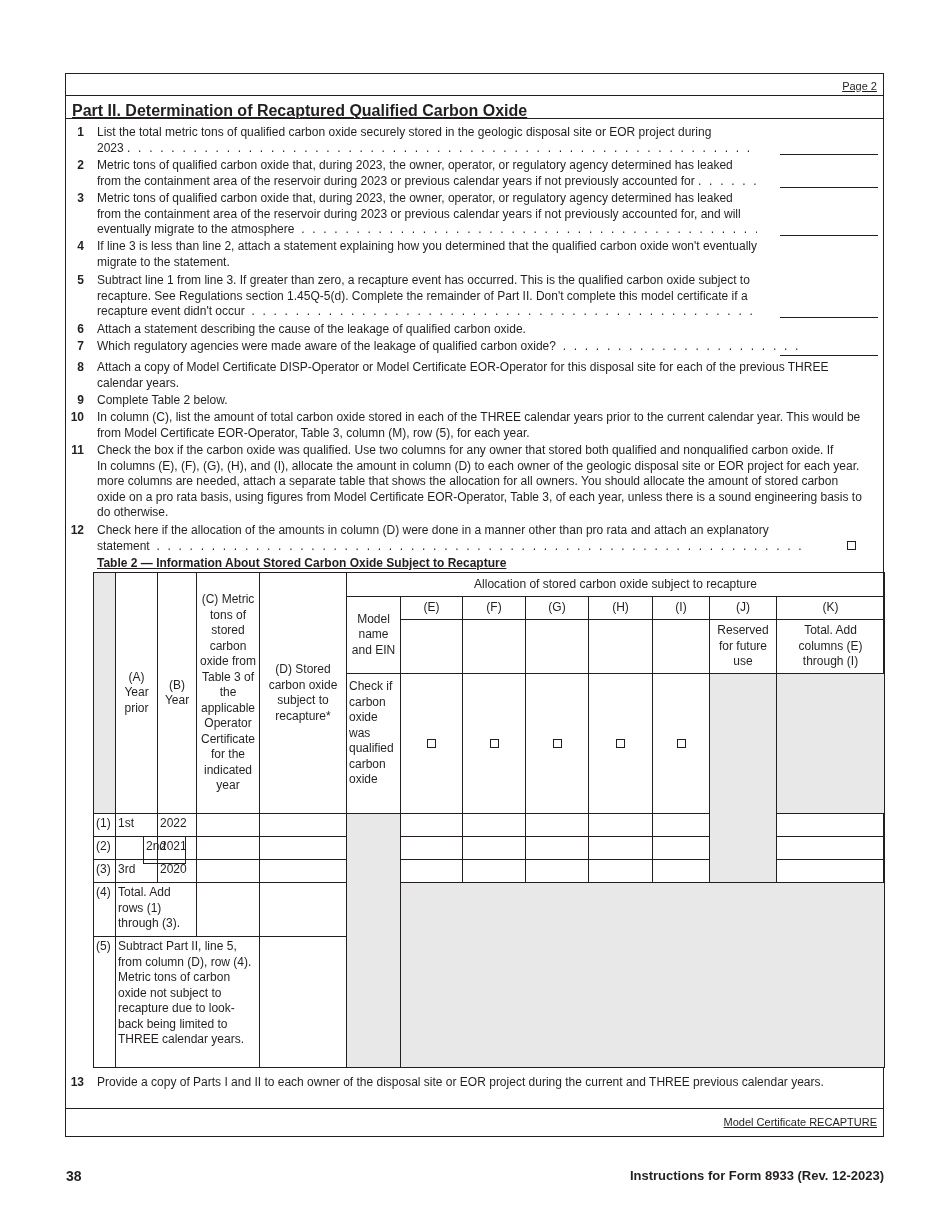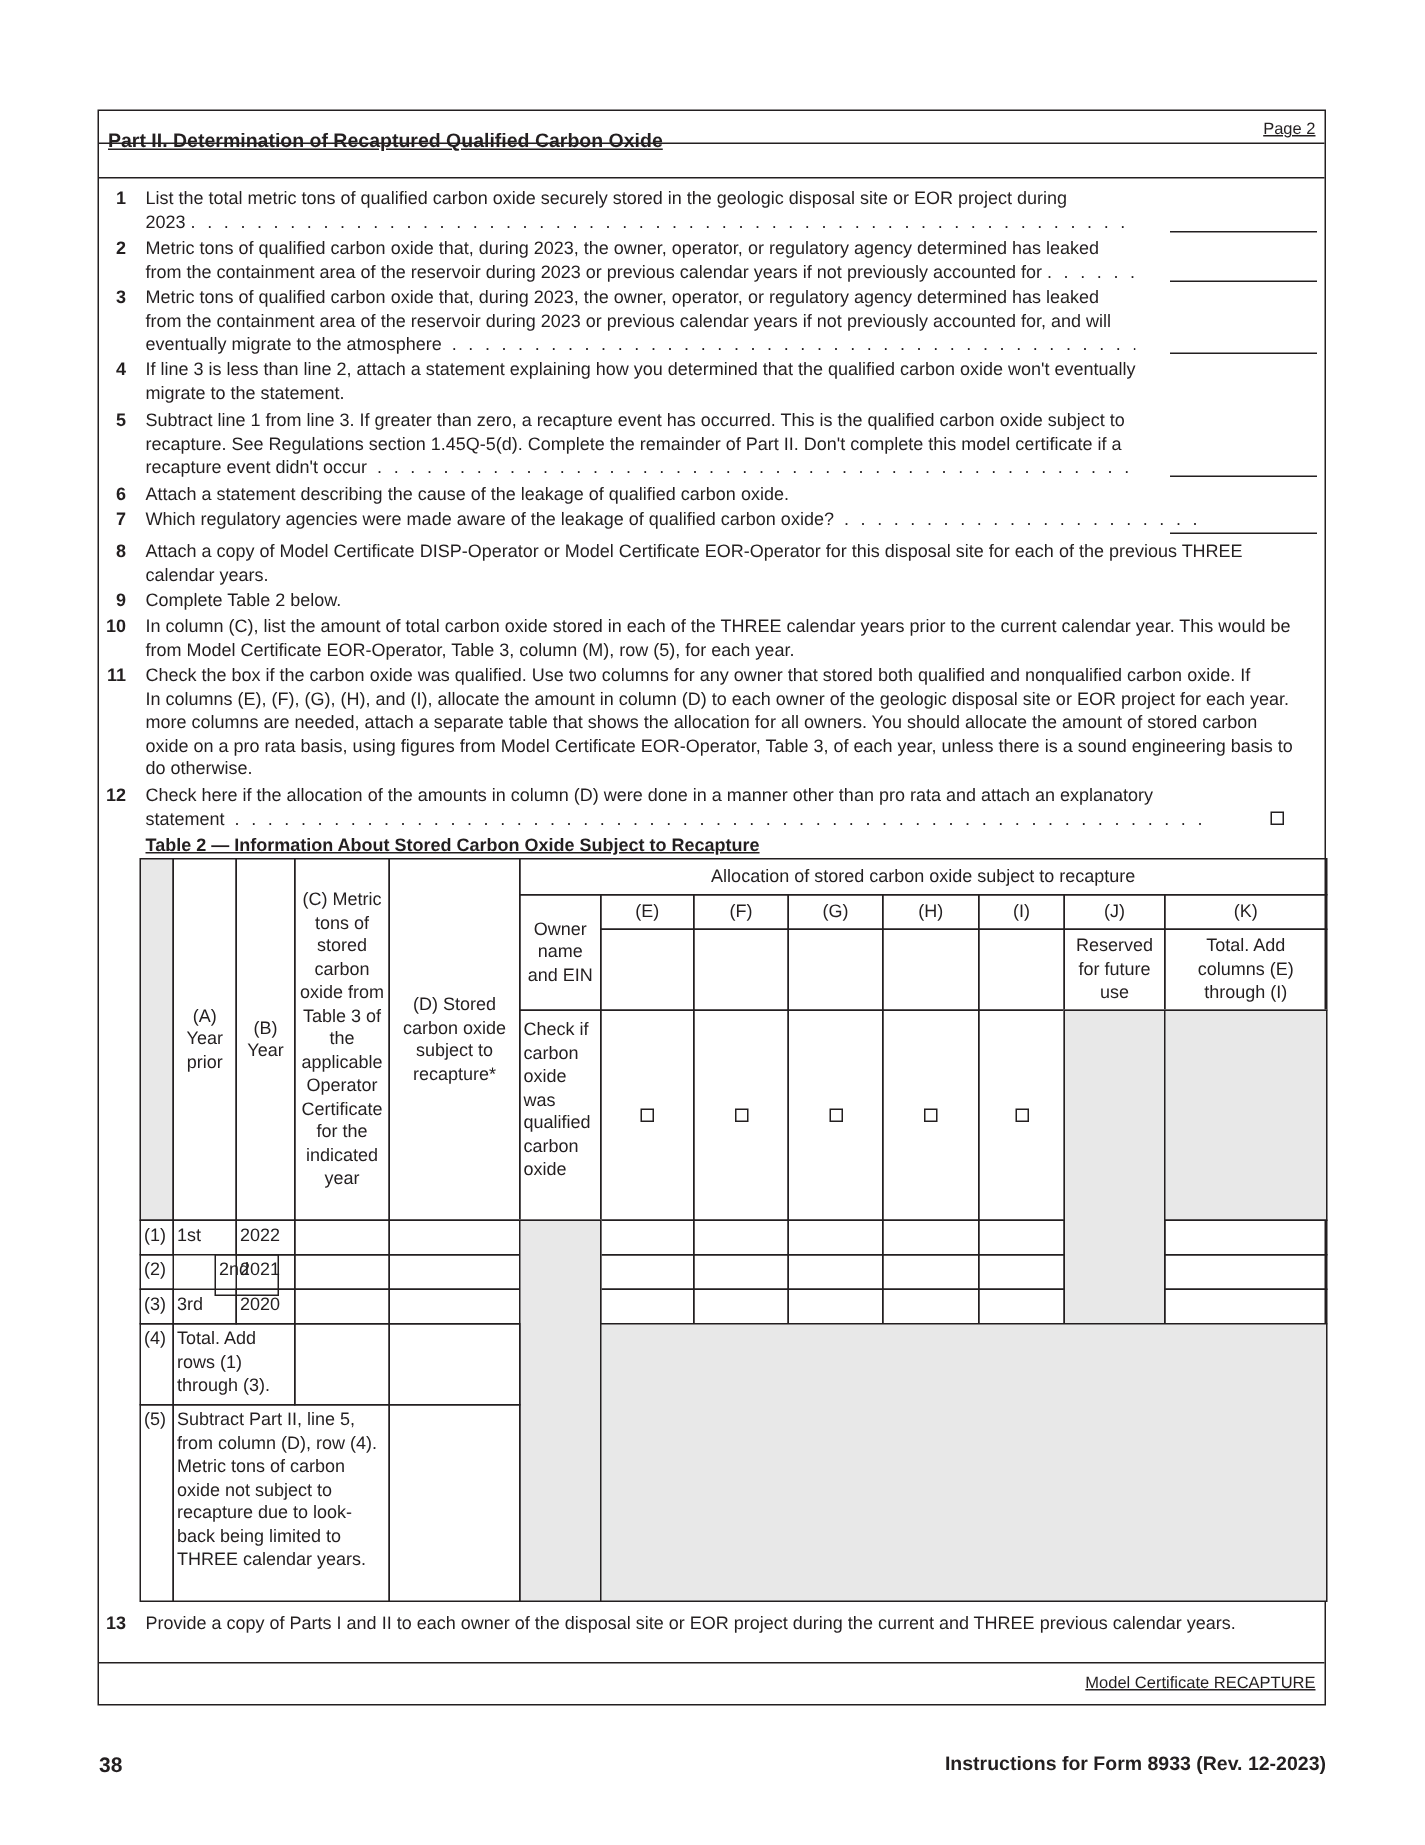--- a/index.html
+++ b/index.html
@@ -1,21 +1,21 @@
 <!DOCTYPE html>
 <html><head>
 <meta charset="utf-8">
 <style>
   html, body { margin:0; padding:0; background:#fff; }
   body { width:950px; height:1230px; position:relative; font-family:"Liberation Sans", sans-serif; color:#231f20; }
   .frame { position:absolute; left:65px; top:73px; width:819px; height:1064px; border:1px solid #231f20; box-sizing:border-box; }
   .abs { position:absolute;text-decoration:underline; }
   .hline { position:absolute; left:0; right:0; height:0; border-top:1px solid #231f20; }
   .pagelbl { right:6px; top:6px; font-size:11px; }
-  .parttitle { left:6px; top:12px; font-size:13px; font-weight:bold;text-align:center; }
+  .parttitle { left:6px; top:28px; font-size:16px; font-weight:bold;text-align:center; }
   .item { position:absolute; left:0; width:819px; font-size:12px; line-height:15.5px; }
   .item .num { position:absolute; left:0; width:18px; text-align:right; font-weight:bold; }
   .item .txt { position:absolute; left:31px; width:760px; }
   .item.wide .txt { width:780px; }
   .dots { letter-spacing:2.2px; }
   .ansline { position:absolute; left:714px; width:98px; border-top:1px solid #231f20; height:0; }
   .cbox { display:inline-block; width:9px; height:9px; border:1px solid #231f20; box-sizing:border-box; background:#fff; }
   .tbltitle { left:31px; top:482px; font-size:12px; font-weight:bold; }
   .cell { position:absolute; box-sizing:border-box; border:1px solid #231f20; font-size:12px; line-height:15.5px; font-family:"Liberation Sans", sans-serif; }
   .ctr { text-align:center; display:flex; align-items:center; justify-content:center; }
@@ -164,21 +164,21 @@
       <span>(C) Metric tons of stored carbon oxide from Table 3 of the applicable Operator Certificate for the indicated year</span>
     </div>
   <div class="cell ctr" style="left:259px;top:572px;width:88px;height:242px;padding:0 4px;">
       <span>(D) Stored carbon oxide subject to recapture*</span>
     </div>
   <div class="cell ctr" style="left:346px;top:572px;width:539px;height:25px;">
       <span>Allocation of stored carbon oxide subject to recapture</span>
     </div>
 
   <div class="cell ctr" style="left:346px;top:596px;width:55px;height:78px;">
-      <span>Owner name and EIN</span>
+      <span>Model name and EIN</span>
     </div>
   <div class="cell pad" style="left:346px;top:673px;width:55px;height:141px;padding-top:5px;"><span>Check if carbon oxide was qualified carbon oxide</span></div>
 
   <div class="cell ctr" style="left:400px;top:596px;width:63px;height:24px;">
       <span>(E)</span>
     </div>
   <div class="cell ctr" style="left:462px;top:596px;width:64px;height:24px;">
       <span>(F)</span>
     </div>
   <div class="cell ctr" style="left:525px;top:596px;width:64px;height:24px;">

